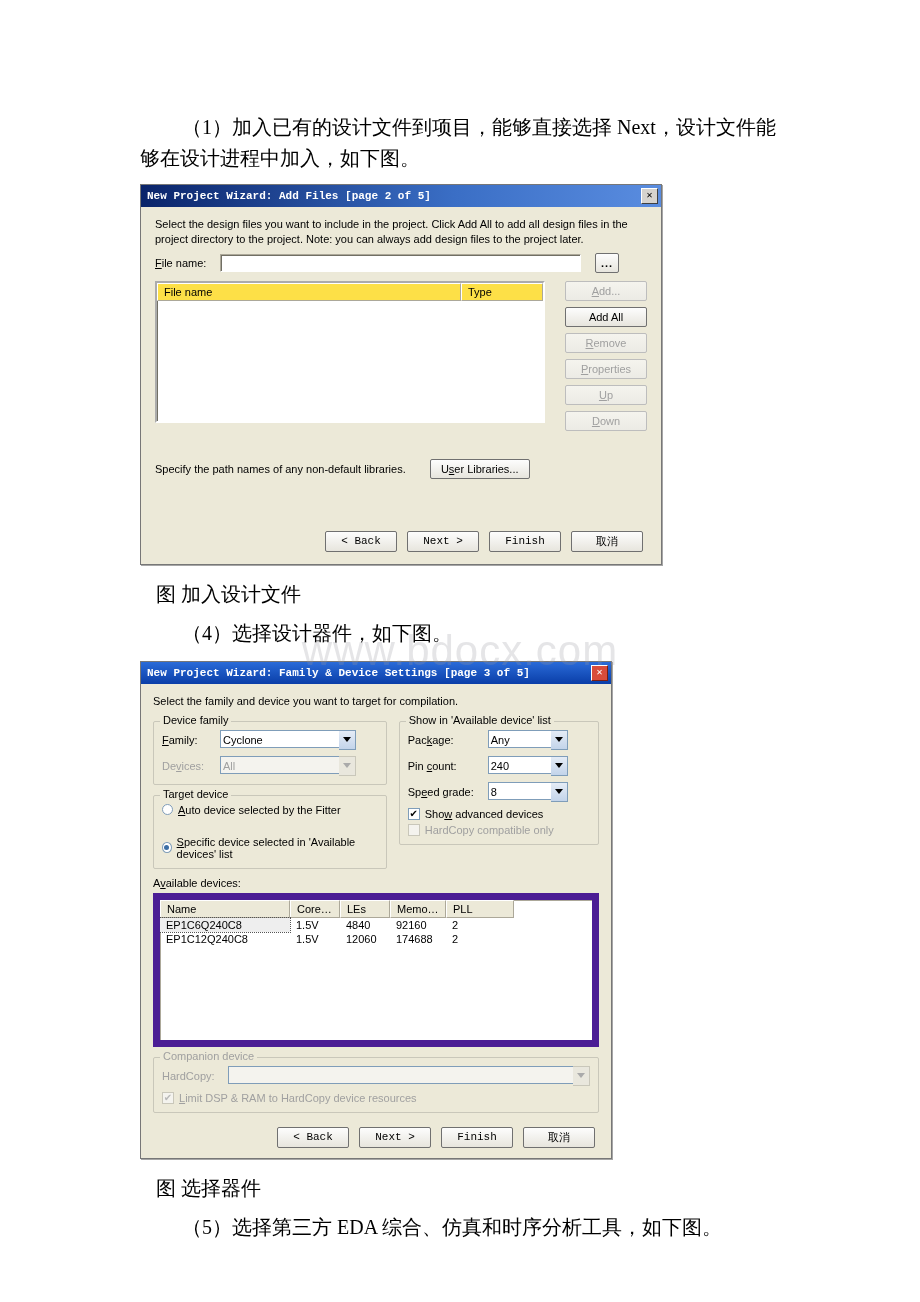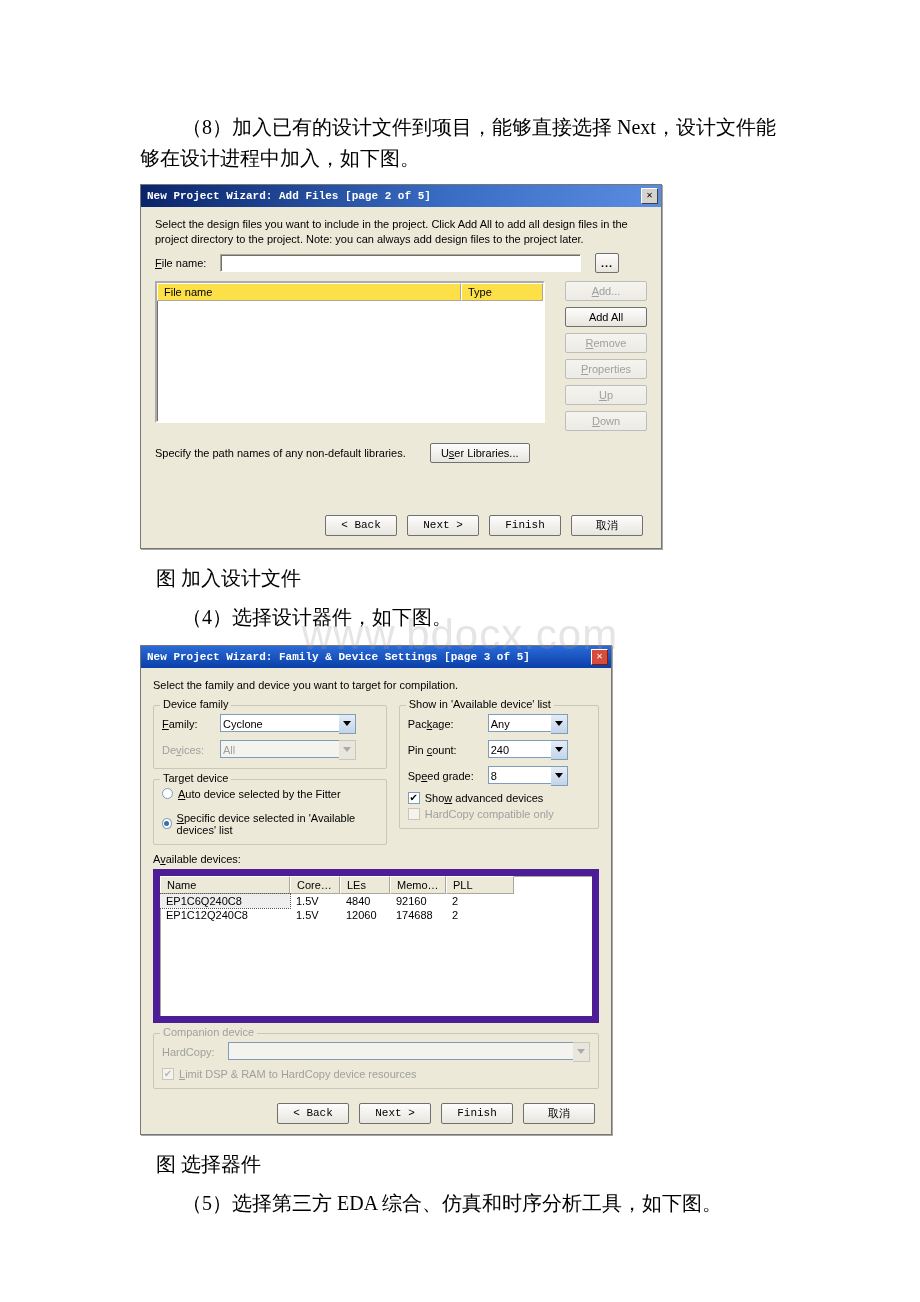--- a/index.html
+++ b/index.html
@@ -112,21 +112,21 @@
   }
   .lv-head { display:flex; background:#fde047; }
   .lv-col {
     font-size:11px; padding:2px 6px;
     border:1px solid #fff; border-right-color:#aca899; border-bottom-color:#aca899;
     box-sizing:border-box;
   }
   .side-btns { display:flex; flex-direction:column; gap:6px; width:82px; padding-top:0; }
   .side-btns .btn { width:82px; }
 
-  .spec-row { display:flex; align-items:center; gap:24px; margin-top:12px; }
+  .spec-row { display:flex; align-items:center; gap:24px; margin-top:28px; }
   .hr { margin-top: 52px; }
   .footer-row { display:flex; gap:10px; justify-content:flex-end; padding-right:4px; }
   .footer-row .btn { min-width: 72px; height:21px; font-family:"Courier New",monospace; font-size:11px; }
   .dlg3 .footer-row .btn, .dlg2 .footer-row .btn { font-family: "MS Sans Serif","Tahoma",sans-serif; }
   .footer-row .btn.mono { font-family:"Courier New",monospace; }
 
   
   .fieldset {
     border:1px solid #c9c7ba;
     border-radius:2px;
@@ -196,21 +196,21 @@
   }
   .dlg3-wrap { position:relative; margin-top: 12px; }
 
   .disabled-text { color:#a0a0a0; }
 </style>
 </head>
 <body>
 
 <div class="doc">
 
-  <p class="para indent">（8）加入已有的设计文件到项目，能够直接选择 Next，设计文件能够在设计进程中加入，如下图。</p>
+  <p class="para indent">（1）加入已有的设计文件到项目，能够直接选择 Next，设计文件能够在设计进程中加入，如下图。</p>
 
   <div class="dialog dlg2" style="width:520px;">
     <div class="titlebar">
       <span>New Project Wizard: Add Files [page 2 of 5]</span>
       <span class="spacer"></span>
       <span class="close-btn">✕</span>
     </div>
     <div class="dlg-body">
       <div class="intro">Select the design files you want to include in the project. Click Add All to add all design files in the project directory to the project. Note: you can always add design files to the project later.</div>
       <div class="file-row">
@@ -295,21 +295,21 @@
                   <span></span>
               </div>
             </div>
 
             <div class="fieldset" style="margin-top:10px;">
               <div class="legend">Target device</div>
               <div class="radio">
                 <span class="radiodot"></span>
                 <span><span class="underline">A</span>uto device selected by the Fitter</span>
               </div>
-              <div class="radio" style="margin-top:12px;">
+              <div class="radio" style="margin-top:20px;">
                 <span class="radiodot">
                     <span class="dot"></span>
                   </span>
                 <span><span class="underline">S</span>pecific device selected in 'Available devices' list</span>
               </div>
             </div>
           </div>
 
           <div class="col" style="flex:0.9;">
             <div class="fieldset">

